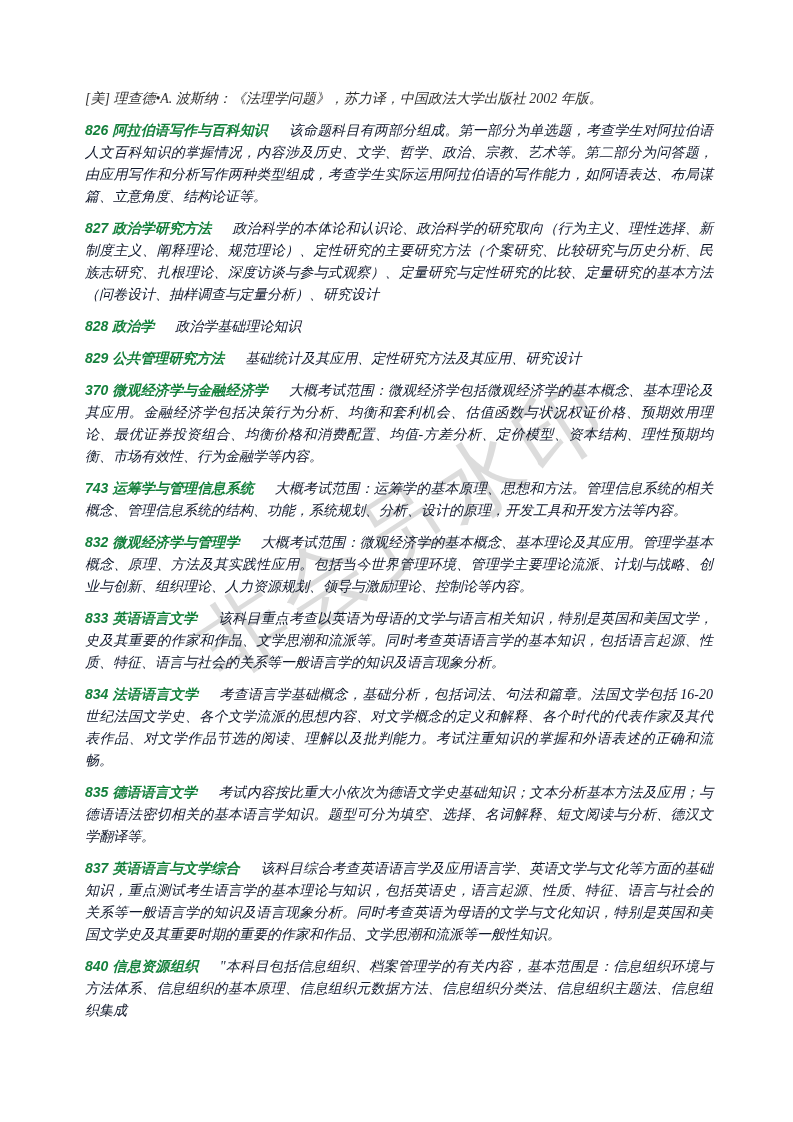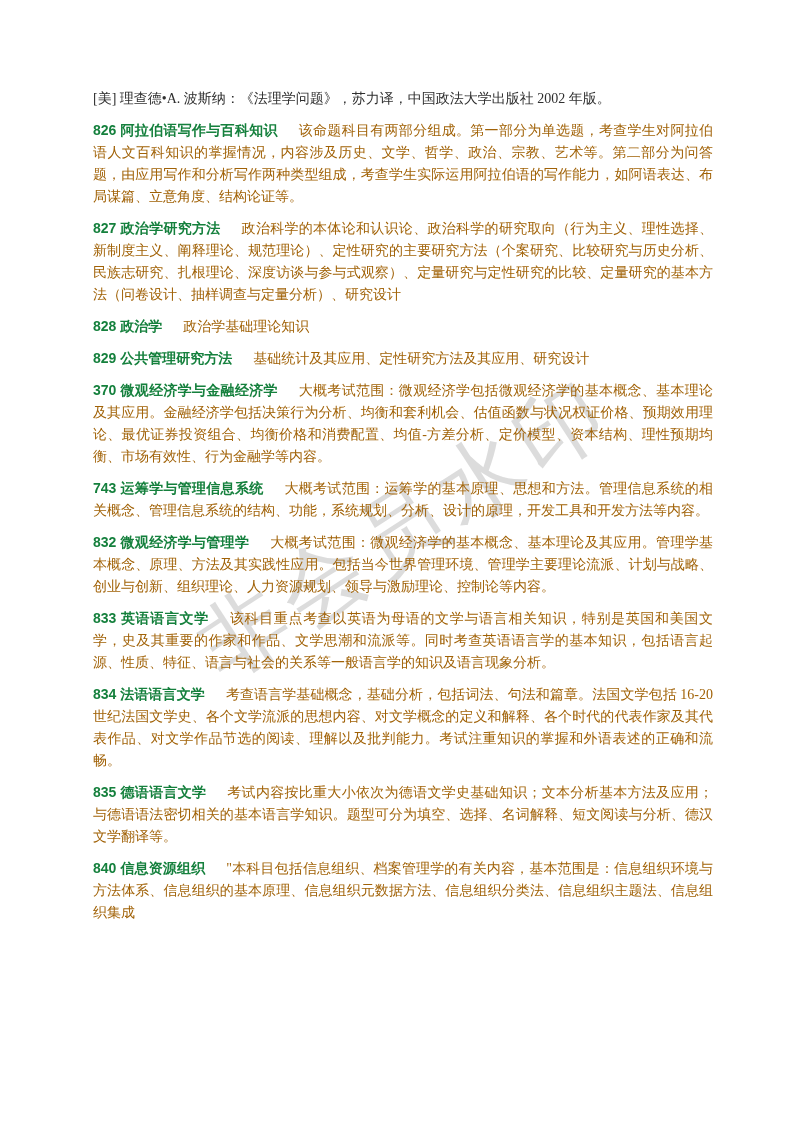--- a/index.html
+++ b/index.html
@@ -21,34 +21,35 @@
     background: #ffffff;
     box-sizing: border-box;
     padding: 88px 80px 0 81px;
     z-index: 1;
   }
   .para {
     font-size: 14px;
     line-height: 22px;
     color: #2f2f2f;
     text-align: justify;
-    margin: 0 0 9px 12px;
+    margin: 0 0 9px 4px;
     word-break: break-all;
     position: relative;
     z-index: 2;
+    font-style: italic;
   }
   .section-heading {
     font-weight: bold;
     color: #15803d;
     margin-right: 1.5em;
     font-family: "Liberation Sans", "DejaVu Sans", sans-serif;
     font-size: 14px;
   }
   .section-body {
-    color: #a16207;
+    color: #0f172a;
   }
   .watermark {
     position: absolute;
     left: 95px;
     top: 470px;
     width: 620px;
     text-align: center;
     transform: rotate(-33deg);
     transform-origin: center center;
     font-size: 86px;
@@ -104,19 +105,22 @@
 
     <p class="para">
       <span class="section-heading">834 法语语言文学</span><span class="section-body">考查语言学基础概念，基础分析，包括词法、句法和篇章。法国文学包括 16-20 世纪法国文学史、各个文学流派的思想内容、对文学概念的定义和解释、各个时代的代表作家及其代表作品、对文学作品节选的阅读、理解以及批判能力。考试注重知识的掌握和外语表述的正确和流畅。</span>
     </p>
 
     <p class="para">
       <span class="section-heading">835 德语语言文学</span><span class="section-body">考试内容按比重大小依次为德语文学史基础知识；文本分析基本方法及应用；与德语语法密切相关的基本语言学知识。题型可分为填空、选择、名词解释、短文阅读与分析、德汉文学翻译等。</span>
     </p>
 
 
+    <p class="para">
+      <span class="section-heading">837 英语语言与文学综合</span><span class="section-body">该科目综合考查英语语言学及应用语言学、英语文学与文化等方面的基础知识，重点测试考生语言学的基本理论与知识，包括英语史，语言起源、性质、特征、语言与社会的关系等一般语言学的知识及语言现象分析。同时考查英语为母语的文学与文化知识，特别是英国和美国文学史及其重要时期的重要的作家和作品、文学思潮和流派等一般性知识。</span>
+    </p>
 
     <p class="para">
       <span class="section-heading">840 信息资源组织</span><span class="section-body">"本科目包括信息组织、档案管理学的有关内容，基本范围是：信息组织环境与方法体系、信息组织的基本原理、信息组织元数据方法、信息组织分类法、信息组织主题法、信息组织集成</span>
     </p>
   </div>
 
 </div>
 
 </body></html>

